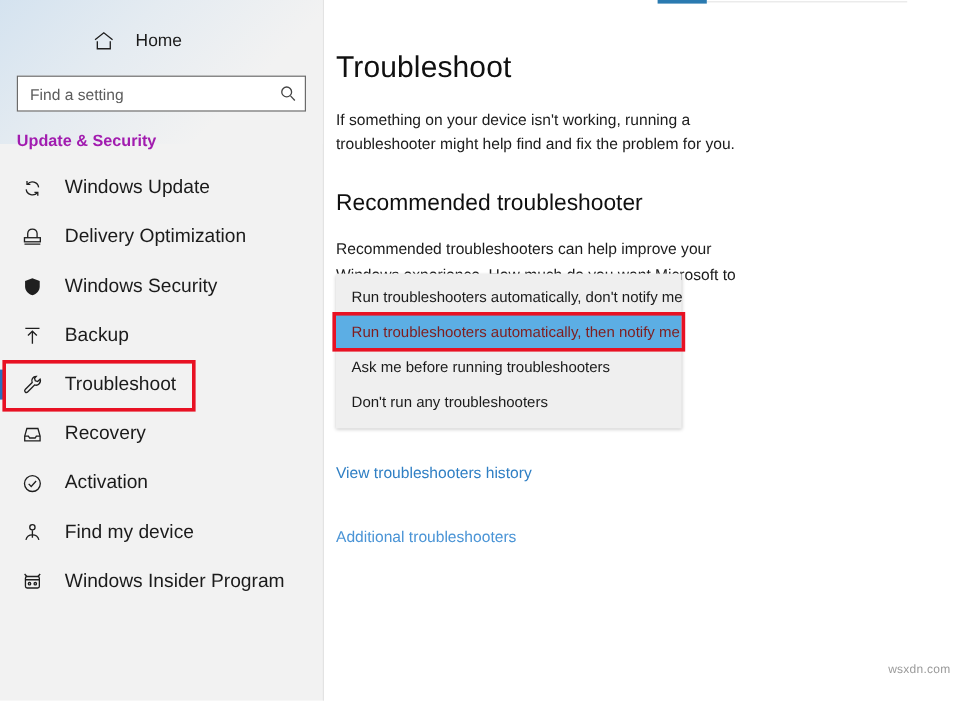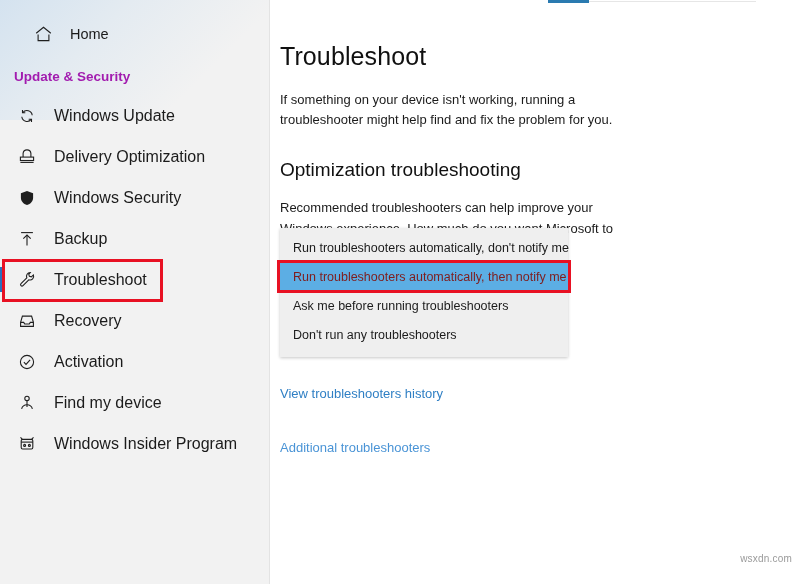--- a/index.html
+++ b/index.html
@@ -90,20 +90,21 @@
     letter-spacing: .1px;
   }
 
   
   #home-row {
     display: flex;
     align-items: center;
     height: 36px;
     margin-top: 16px;
     padding-left: 30px;
+    margin-left: 43px;
   }
   .nav-icon {
     width: 26px;
     min-width: 26px;
     display: flex;
     align-items: center;
     justify-content: center;
     color: #1f1f1f;
   }
   .nav-icon svg { display: block; }
@@ -309,20 +310,29 @@
       <div id="home-row">
         <span class="nav-icon">
           <svg width="17" height="16" viewBox="0 0 17 16" fill="none" stroke="currentColor" stroke-width="1.1">
             <path d="M1.2 7.2 8.5 1.3l7.3 5.9"></path>
             <path d="M3.1 8.4v6.2h10.8V8.4"></path>
           </svg>
         </span>
         <span id="home-label">Home</span>
       </div>
 
+      <div id="search-wrap">
+        <input id="search-input" type="text" placeholder="Find a setting" style="">
+        <span id="search-icon">
+          <svg width="14" height="14" viewBox="0 0 14 14" fill="none" stroke="currentColor" stroke-width="1.1">
+            <circle cx="5.9" cy="5.6" r="4.1"></circle>
+            <path d="M9.1 8.9l3.6 3.8"></path>
+          </svg>
+        </span>
+      </div>
 
       <div id="sidebar-section">Update &amp; Security</div>
 
       <div id="nav-list">
 
         <div class="nav-item">
           <span class="nav-icon">
             <svg width="16" height="16" viewBox="0 0 16 16" fill="none" stroke="currentColor" stroke-width="1.1">
               <path d="M13.2 7.2a5.3 5.3 0 0 0-9.4-2.6"></path>
               <path d="M2.8 8.8a5.3 5.3 0 0 0 9.4 2.6"></path>
@@ -419,21 +429,21 @@
 
       </div>
     </div>
   </div>
 
   <div id="content">
 
     <h1 id="page-title">Troubleshoot</h1>
     <p id="page-subtitle">If something on your device isn't working, running a troubleshooter might help find and fix the problem for you.</p>
 
-    <h2 id="section-heading">Optimization troubleshooting</h2>
+    <h2 id="section-heading">Recommended troubleshooter</h2>
     <p id="section-body">Recommended troubleshooters can help improve your Windows experience. How much do you want Microsoft to help when we find problems to fix?</p>
 
     <div id="dropdown">
       <div class="dropdown-item">
         <span>Run troubleshooters automatically, don't notify me</span>
       </div>
       <div class="dropdown-item highlighted annotated">
         <span>Run troubleshooters automatically, then notify me</span>
       </div>
       <div class="dropdown-item">

